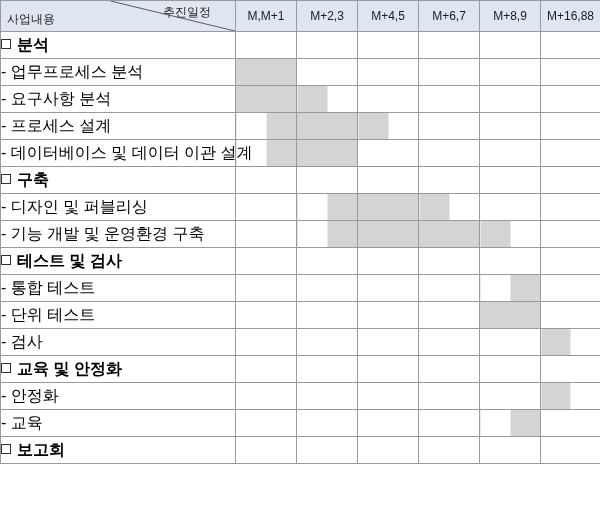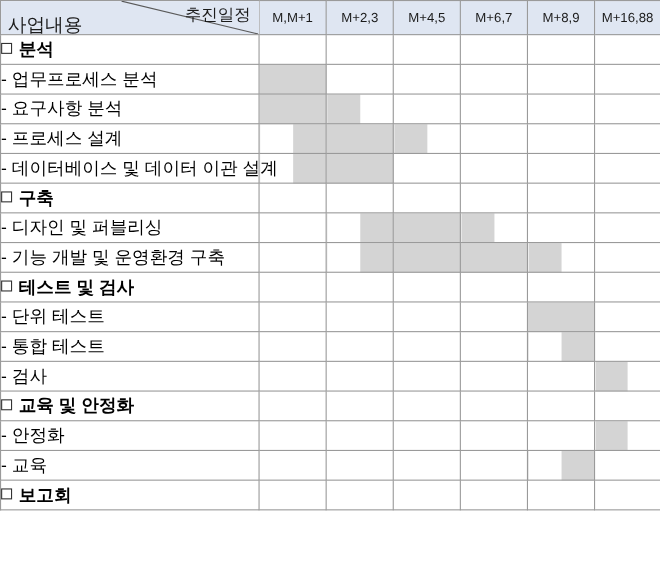--- a/index.html
+++ b/index.html
@@ -52,28 +52,28 @@
     position: absolute;
     left: 0; top: 0;
     width: 100%; height: 100%;
     pointer-events: none;
   }
   th.corner .lbl-task {
     position: absolute;
     left: 6px;
     top: 10px;
     font-weight: normal;
-    font-size: 17px;
+    font-size: 12px;
   }
   th.corner .lbl-sched {
     position: absolute;
-    right: 7px;
+    right: 24px;
     top: 3px;
     font-weight: normal;
-    font-size: 15px;
+    font-size: 12px;
   }
   
   td.task {
     height: 26px;
     padding-left: 6px;
     font-size: 16px;
     text-align: left;
     white-space: nowrap;
   }
   tr.group td.task {
@@ -215,35 +215,35 @@
         <tr class="group">
           <td class="task"><span class="box"></span><span>테스트 및 검사</span></td>
           <td class="cell"></td>
           <td class="cell"></td>
           <td class="cell"></td>
           <td class="cell"></td>
           <td class="cell"></td>
           <td class="cell"></td>
         </tr>
         <tr>
+          <td class="task sub"><span>- 통합 테스트</span></td>
+          <td class="cell"></td>
+          <td class="cell"></td>
+          <td class="cell"></td>
+          <td class="cell"></td>
+          <td class="cell half-r"></td>
+          <td class="cell"></td>
+        </tr>
+        <tr>
           <td class="task sub"><span>- 단위 테스트</span></td>
           <td class="cell"></td>
           <td class="cell"></td>
           <td class="cell"></td>
           <td class="cell"></td>
           <td class="cell filled"></td>
-          <td class="cell"></td>
-        </tr>
-        <tr>
-          <td class="task sub"><span>- 통합 테스트</span></td>
-          <td class="cell"></td>
-          <td class="cell"></td>
-          <td class="cell"></td>
-          <td class="cell"></td>
-          <td class="cell half-r"></td>
           <td class="cell"></td>
         </tr>
         <tr>
           <td class="task sub"><span>- 검사</span></td>
           <td class="cell"></td>
           <td class="cell"></td>
           <td class="cell"></td>
           <td class="cell"></td>
           <td class="cell"></td>
           <td class="cell half-l"></td>

